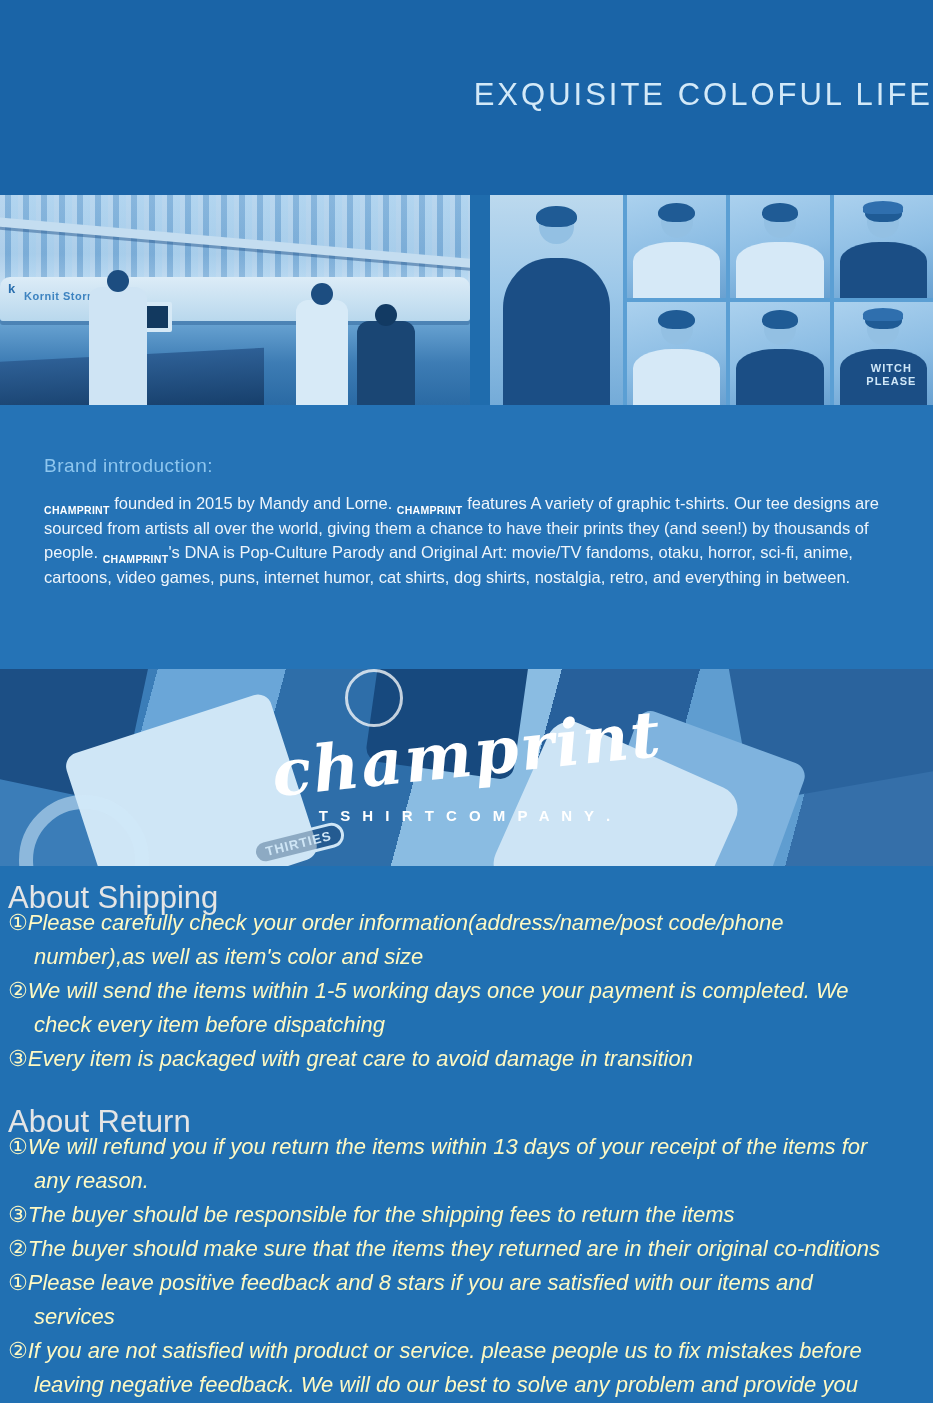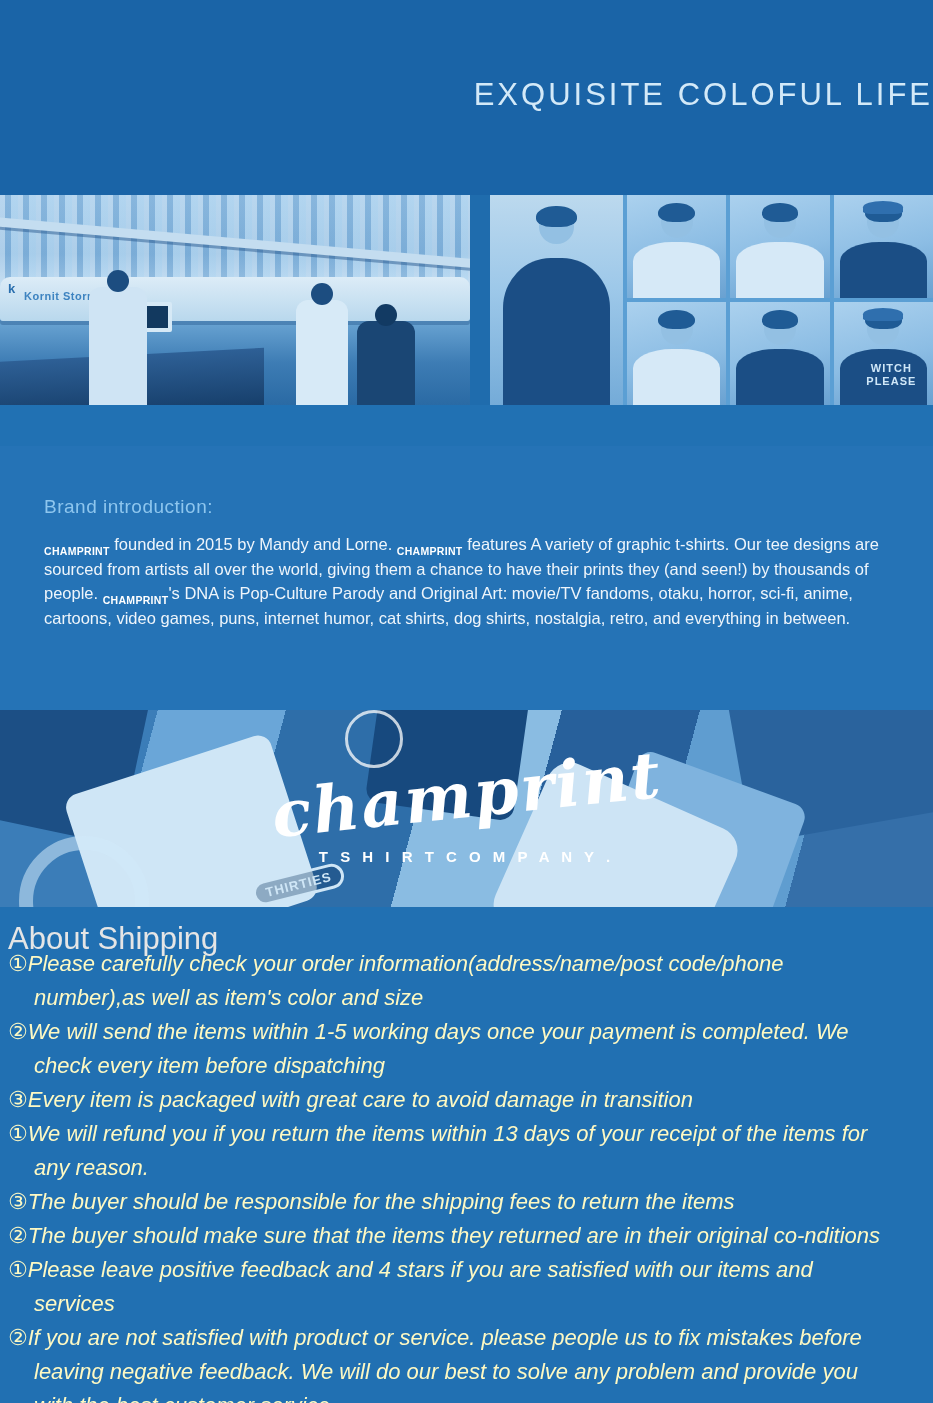--- a/index.html
+++ b/index.html
@@ -36,21 +36,21 @@
   .tile .p-head::before { content:""; position:absolute; top:-12%; left:-8%; width:116%; height:62%; border-radius:50% 50% 40% 40%; background:#1f5b95; }
   .tile .p-shirt { position:absolute; top:46%; left:6%; right:6%; bottom:0; border-radius:45% 45% 0 0 / 34% 34% 0 0; background:#1b4e85; }
   .tile .p-shirt.light-shirt { background:#d6e9f7; }
   .t-big { grid-row:1 / 3; background:linear-gradient(180deg,#bcd9ee 0%,#9dc8e9 45%,#74abd8 100%); }
   .t-big .p-head { width:26%; padding-top:26%; left:37%; top:7%; }
   .t-big .p-shirt { top:30%; left:10%; right:10%; }
   .cap::after { content:""; position:absolute; top:6%; left:30%; width:40%; height:12%; border-radius:50% 50% 20% 20%; background:#2f6fae; }
   .shirt-text { position:absolute; left:16px; right:0; top:58%; text-align:center; color:#cfe7f8; font-weight:bold; font-size:11px; line-height:13px; letter-spacing:1px; }
 
   
-  .brand { height:264px; background:#2573b6; padding:50px 40px 0 44px;margin-top:41px; }
+  .brand { height:264px; background:#2573b6; padding:50px 40px 0 44px; }
   .brand-heading { color:#8ec6ee; font-size:19px; font-weight:normal; letter-spacing:.5px; }
   .brand-text { margin-top:14px; width:848px; color:#eef5fb; font-size:16.5px; line-height:24.5px; }
   .cp-logo { display:inline-flex; flex-direction:row; vertical-align:-5px; line-height:.92; font-size:10.5px; font-weight:bold; color:#ffffff; letter-spacing:.3px; }
   .cp-logo b { display:block; }
 
   
   .banner { position:relative; height:197px; overflow:hidden;
     background:linear-gradient(105deg,#3b7db8 0 16%,#6aa6d8 16% 29%,#2e6ea9 29% 45%,#8abce2 45% 57%,#27609b 57% 71%,#5f9dd0 71% 85%,#356fa9 85% 100%); }
   .patch { position:absolute; border-radius:14px; }
   .pa1 { left:9%; top:26%; width:23%; height:88%; background:#cfe6f6; transform:rotate(-18deg); }
@@ -161,21 +161,22 @@
       <div class="tagline">T S H I R T C O M P A N Y .</div>
     </div>
   </section>
 
   <section class="about">
     <h2 class="about-heading first">About Shipping</h2>
     <div class="about-item">①Please carefully check your order information(address/name/post code/phone number),as well as item's color and size</div>
     <div class="about-item">②We will send the items within 1-5 working days once your payment is completed. We check every item before dispatching</div>
     <div class="about-item">③Every item is packaged with great care to avoid damage in transition</div>
 
+    <h2 class="about-heading">About Return</h2>
     <div class="about-item">①We will refund you if you return the items within 13 days of your receipt of the items for any reason.</div>
     <div class="about-item">③The buyer should be responsible for the shipping fees to return the items</div>
     <div class="about-item">②The buyer should make sure that the items they returned are in their original co-nditions</div>
 
-    <div class="about-item">①Please leave positive feedback and 4 stars if you are satisfied with our items and services</div>
+    <div class="about-item">①Please leave positive feedback and 8 stars if you are satisfied with our items and services</div>
     <div class="about-item">②If you are not satisfied with product or service. please people us to fix mistakes before leaving negative feedback. We will do our best to solve any problem and provide you with the best customer service</div>
   </section>
 
 </div>
 
 </body></html>

